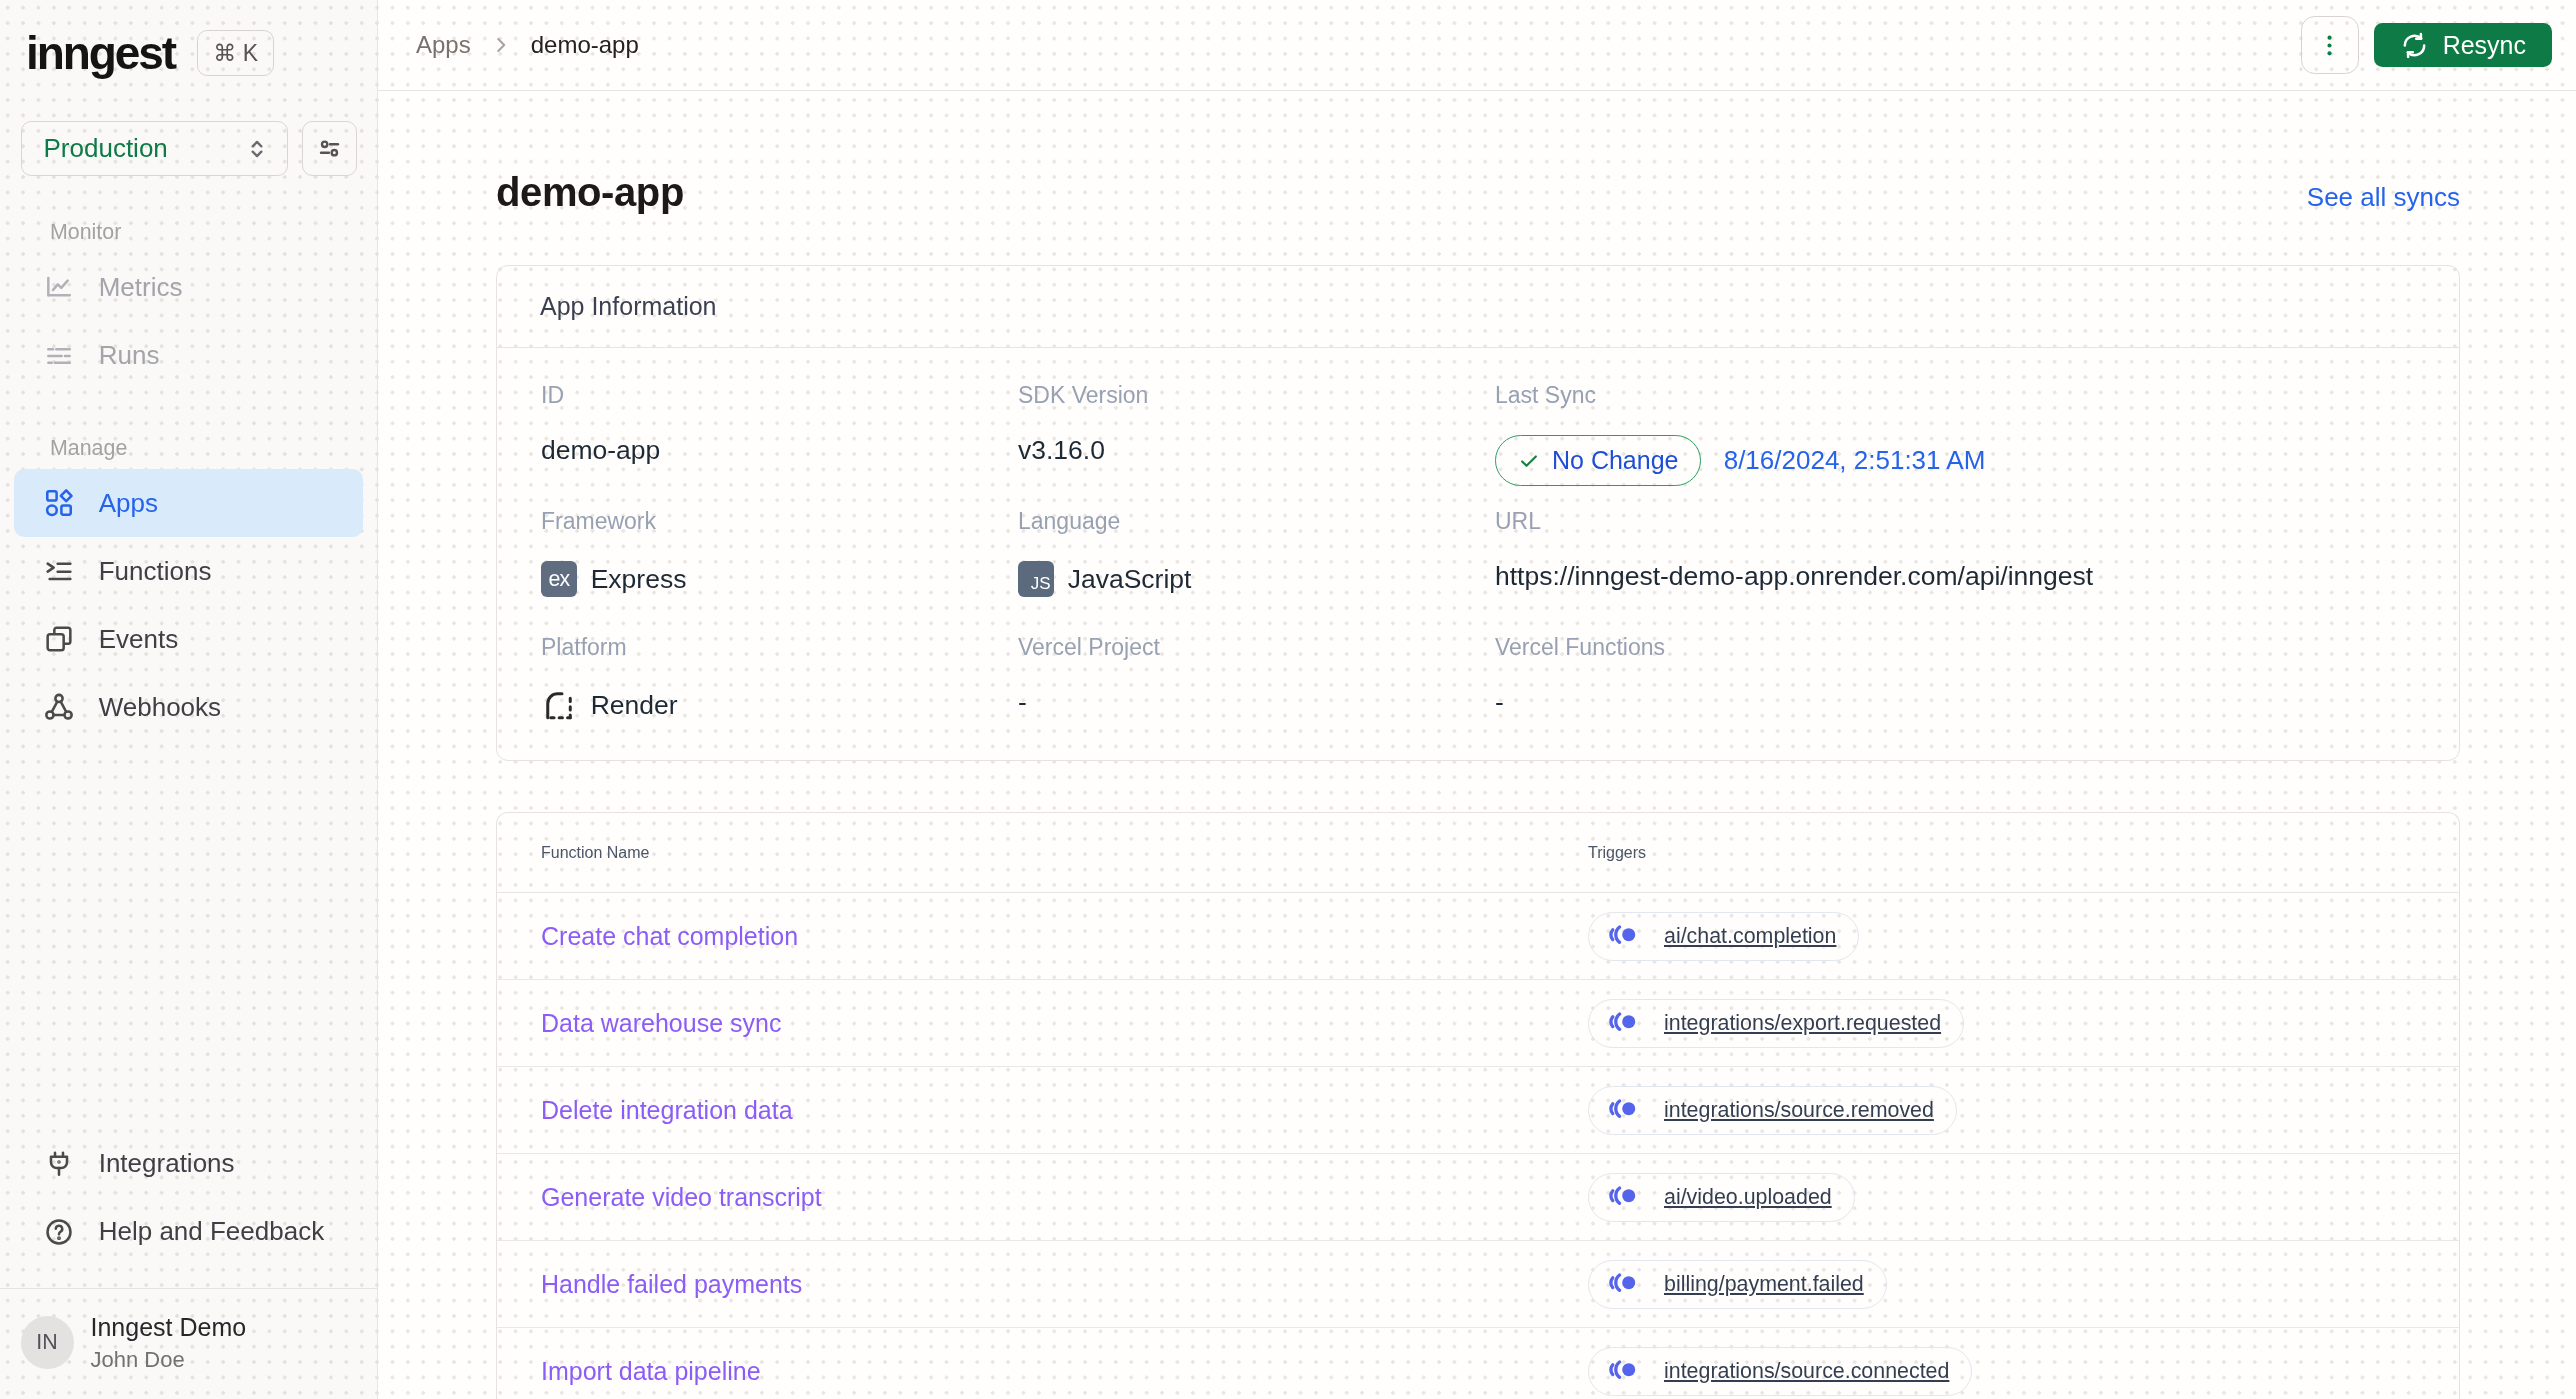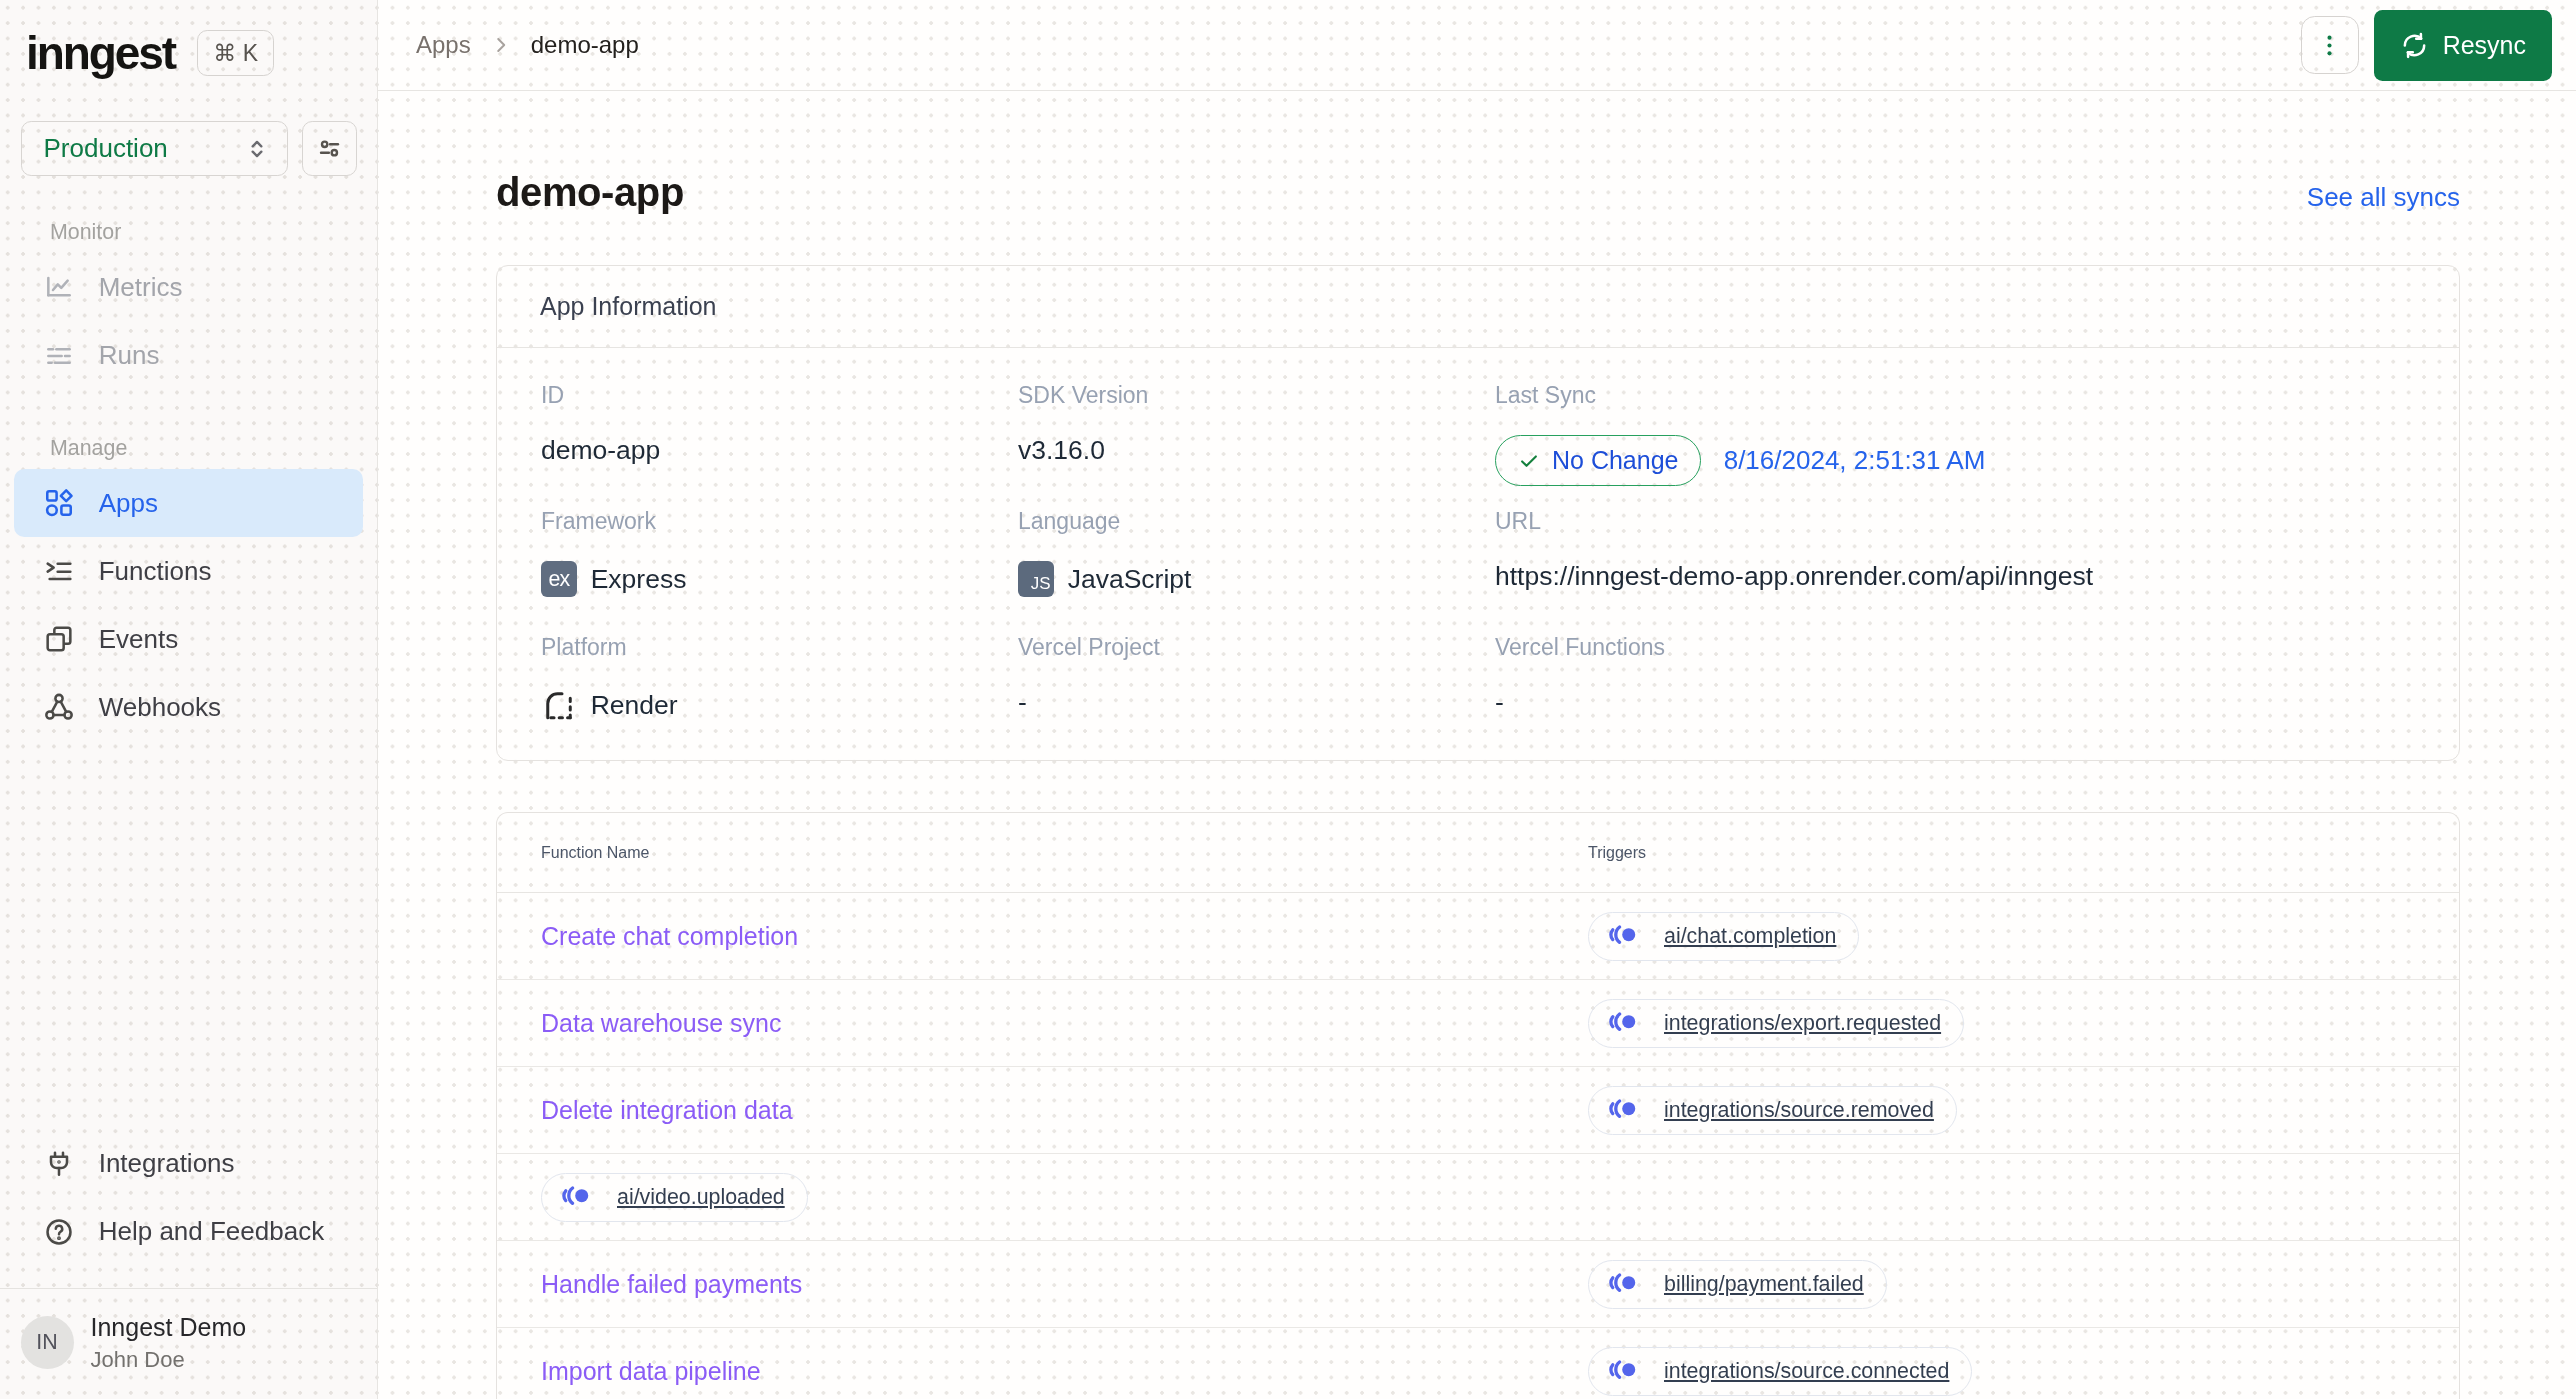--- a/index.html
+++ b/index.html
@@ -69,21 +69,21 @@
   .breadcrumb { display:flex; align-items:center; gap:19px; font-size:24px; }
   .crumb { color:#78716c; cursor:pointer; }
   .crumb-sep { color:#a8a29e; }
   .crumb-current { color:#24211e; }
   .topbar-actions { display:flex; align-items:center; gap:15.4px; }
   .kebab-btn {
     width:58px; height:58px; border:1.7px solid #d6d3d0; border-radius:13.7px; background:transparent;
     display:flex; align-items:center; justify-content:center; cursor:pointer;
   }
   .resync-btn {
-    height:71px; border:none; border-radius:8.5px; background:#0e7a46; color:#ffffff;
+    height:44px; border:none; border-radius:8.5px; background:#0e7a46; color:#ffffff;
     display:flex; align-items:center; gap:13.7px; padding:0 26px; font-size:25px;
     font-family:"Liberation Sans", sans-serif; cursor:pointer;
   }
 
   .content { padding:0 116px 0 118px; flex:1; min-height:0; }
   .title-row { display:flex; align-items:baseline; justify-content:space-between; margin:79px 0 50px 0; }
   .page-title { font-size:40px; font-weight:600; letter-spacing:-0.4px; color:#1c1917; }
   .see-all { font-size:26px; font-weight:500; color:#2563eb; text-decoration:none; cursor:pointer; }
 
   .card { border:1.7px solid #e5e2df; border-radius:12px; background:transparent; }
@@ -428,20 +428,21 @@
               <circle cx="20" cy="10" r="6.3" fill="#5465eb"></circle>
               <path d="M11.2 2.6a9.3 9.3 0 0 0 0 14.8" stroke="#5465eb" stroke-width="3.2" stroke-linecap="round"></path>
               <path d="M4.6 5.3a7 7 0 0 0 0 9.4" stroke="#5465eb" stroke-width="3.2" stroke-linecap="round"></path>
             </svg>
           </span>
           <span>integrations/source.removed</span>
         </span>
       </div>
 
       <div class="fn-row">
+        <a class="fn-name">Generate video transcript</a>
         <span class="trigger-pill">
           <span class="trig-ic">
             <svg width="29" height="21.4" viewBox="0 0 28 20" fill="none">
               <circle cx="20" cy="10" r="6.3" fill="#5465eb"></circle>
               <path d="M11.2 2.6a9.3 9.3 0 0 0 0 14.8" stroke="#5465eb" stroke-width="3.2" stroke-linecap="round"></path>
               <path d="M4.6 5.3a7 7 0 0 0 0 9.4" stroke="#5465eb" stroke-width="3.2" stroke-linecap="round"></path>
             </svg>
           </span>
           <span>ai/video.uploaded</span>
         </span>

